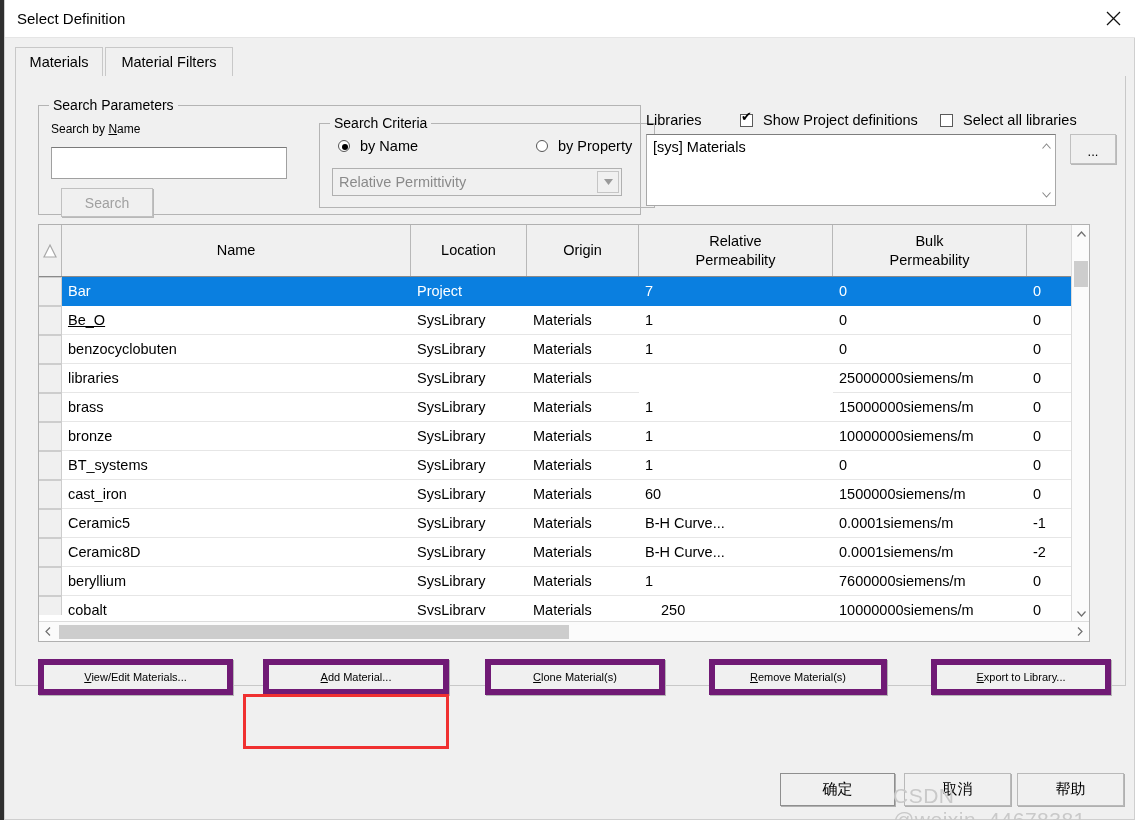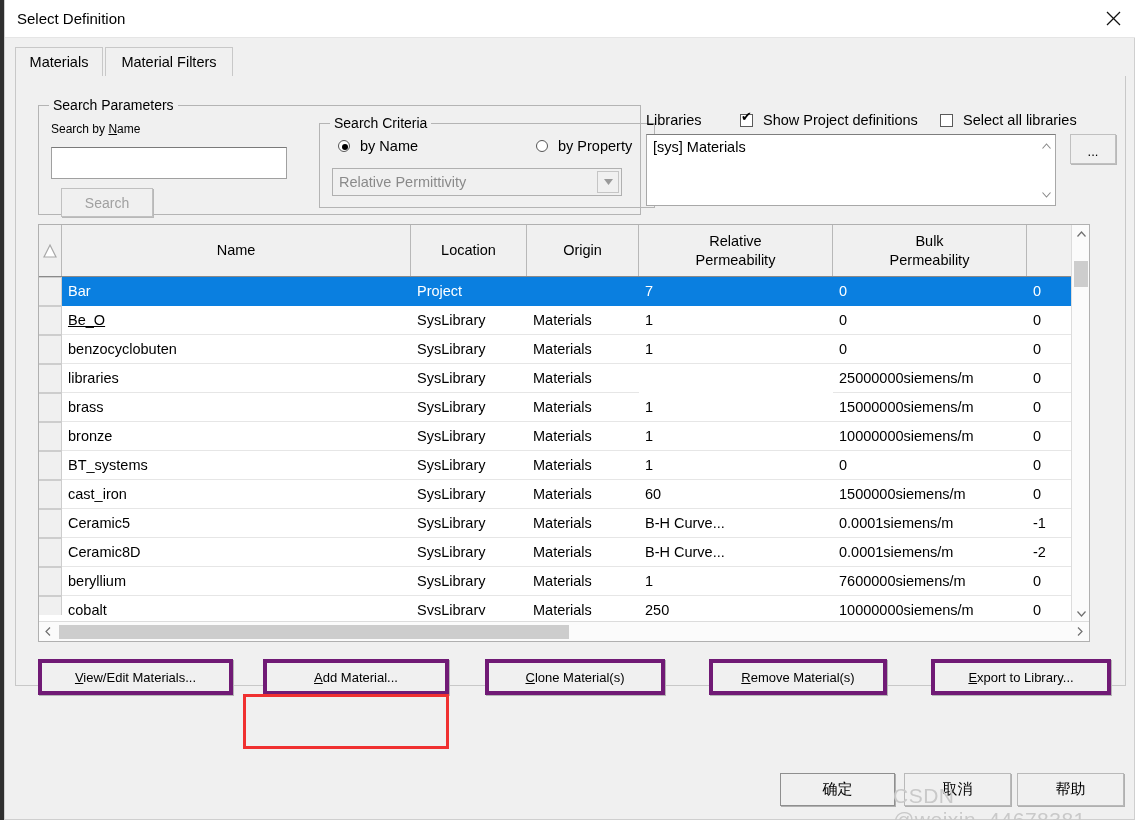--- a/index.html
+++ b/index.html
@@ -225,23 +225,23 @@
   .h-scroll .arr.lt { left:0; }
   .h-scroll .arr.rt { right:0; }
   .h-thumb {
     position:absolute; left:20px; top:3px; width:510px; height:14px;
     background:#cdcdcd;
   }
 
   
   .act-btn {
     position:absolute; top:583px; height:36px;
-    background:#f0f0f0; border:4px solid #701a75;
+    background:#f0f0f0; border:6px solid #701a75;
     box-shadow:1px 1px 0 #b5b5b5;
-    font-size:13px; color:#000;
+    font-size:11px; color:#000;
     display:flex; align-items:center; justify-content:center;
     cursor:pointer;
   }
   .act-btn u { text-decoration: underline; }
   .highlight-box {
     position:absolute; left:238px; top:694px; width:206px; height:55px;
     border:3px solid #f03030; pointer-events:none;
   }
 
   
@@ -488,21 +488,21 @@
             <div class="cell" style="left: 488px; width: 112px;">Materials</div>
             <div class="cell" style="left: 600px; width: 194px;">1</div>
             <div class="cell" style="left: 794px; width: 194px;">7600000siemens/m</div>
             <div class="cell" style="left: 988px; width: 46px;">0</div>
           </div>
           <div class="trow" style="top: 319px;">
             <div class="rowhdr"></div>
             <div class="cell" style="left: 23px; width: 349px;">cobalt</div>
             <div class="cell" style="left: 372px; width: 116px;">SysLibrary</div>
             <div class="cell" style="left: 488px; width: 112px;">Materials</div>
-            <div class="cell" style="left: 600px; width: 194px; text-align: right;">250</div>
+            <div class="cell" style="left: 616px; width: 194px; text-align: right;">250</div>
             <div class="cell" style="left: 794px; width: 194px;">10000000siemens/m</div>
             <div class="cell" style="left: 988px; width: 46px;">0</div>
           </div>
         </div>
 
       <div class="v-scroll">
         <div class="arr up">
           <svg width="9" height="6" viewBox="0 0 9 6">
               <polyline points="0.5,5.5 4.5,1 8.5,5.5" fill="none" stroke="#6f6f6f" stroke-width="1.2"></polyline>
             </svg>

